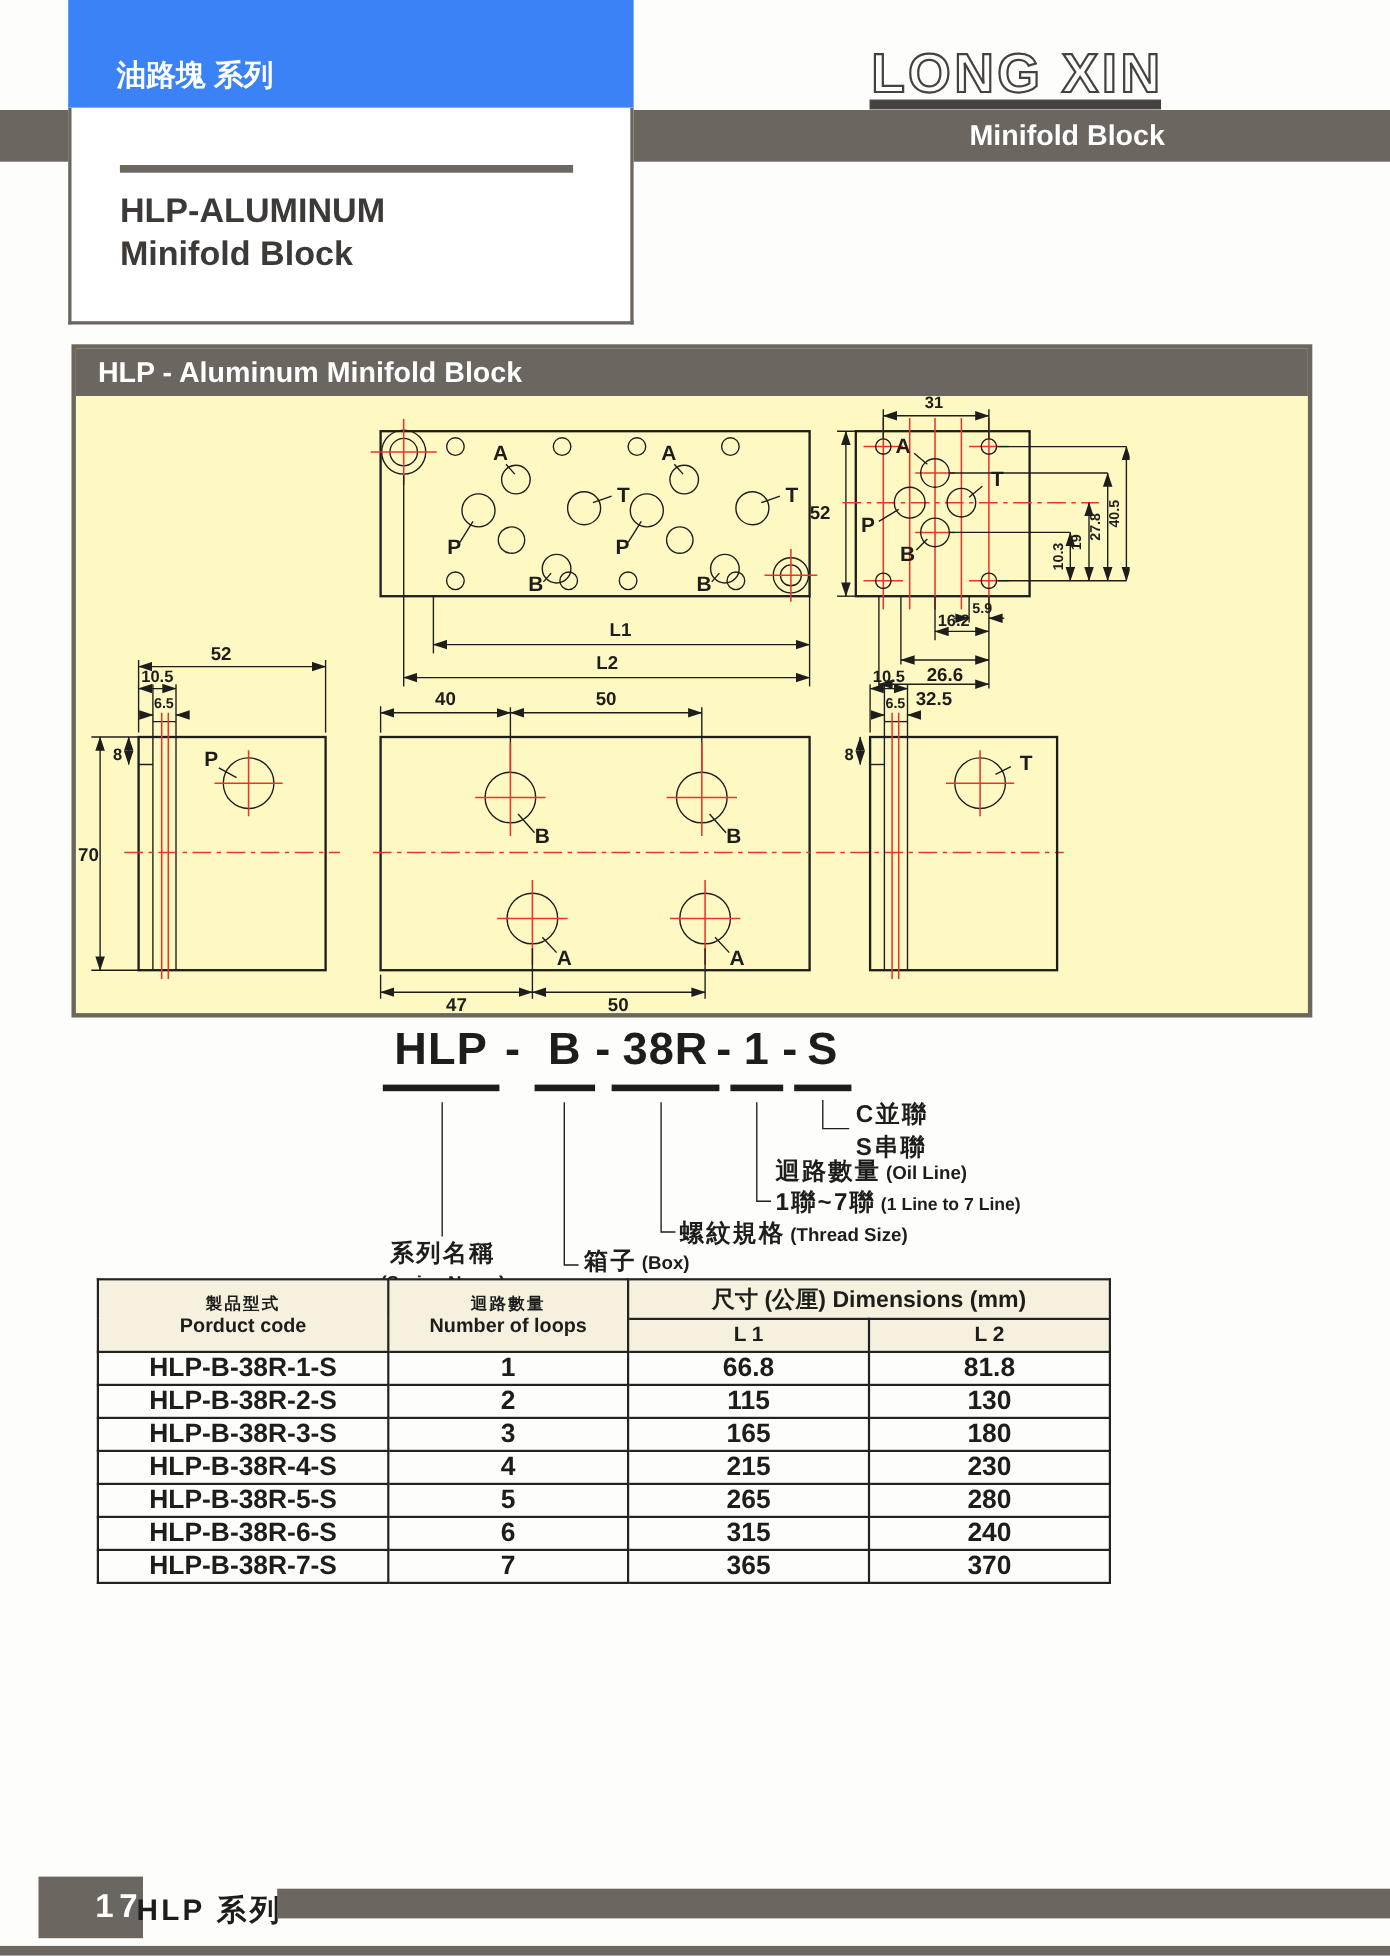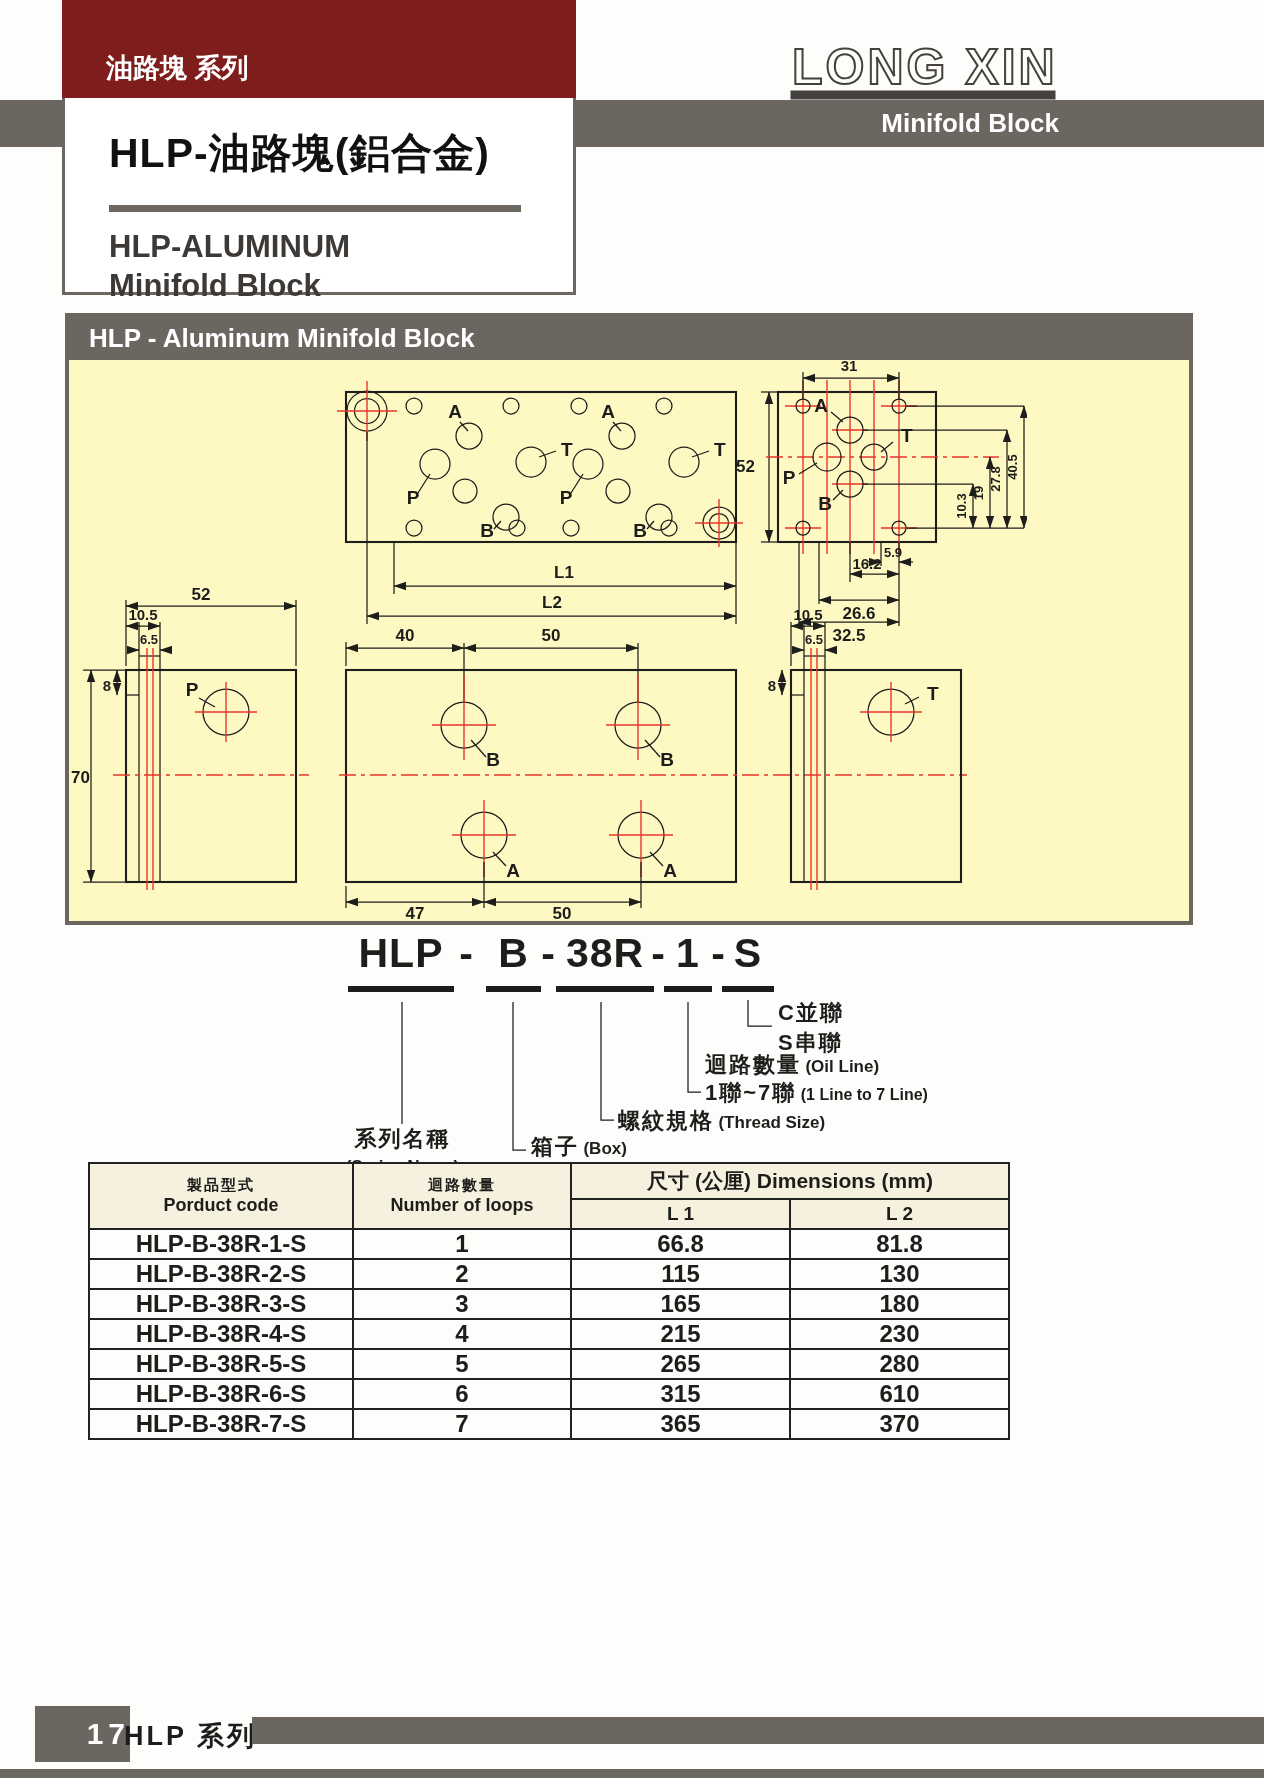--- a/index.html
+++ b/index.html
@@ -10,21 +10,21 @@
     font-family:"Liberation Sans","DejaVu Sans",sans-serif; color:#1d1d1b;
   }
   
   .top-banner {
     position:absolute; left:0; top:100px; width:1264px; height:47px;
     background:#6c6661; color:#fff; font-weight:bold; font-size:26px;
     line-height:47px; text-align:right; padding-right:205px;
   }
   .series-tag {
     position:absolute; left:62px; top:0; width:514px; height:98px;
-    background:#7f1d1d; color:#fff; font-weight:bold; font-size:27px;
+    background:#3b82f6; color:#fff; font-weight:bold; font-size:27px;
     padding:50px 0 0 44px; z-index:2;
   }
   .title-box {
     position:absolute; left:62px; top:98px; width:514px; height:197px;
     background:#fff; border:3px solid #6c6661; border-top:none; z-index:2;
     padding:28px 0 0 44px;
   }
   .title-zh { font-size:41px; font-weight:bold; color:#111; letter-spacing:1px; }
   .title-rule { width:412px; height:7px; background:#6c6661; margin-top:24px; }
   .title-en { margin-top:16px; font-size:31px; font-weight:bold; color:#3d3936; line-height:1.25; }
@@ -92,21 +92,20 @@
 
   <div class="top-banner">
     <span>Minifold Block</span>
   </div>
 
   <div class="series-tag">
     <span>油路塊 系列</span>
   </div>
 
   <div class="title-box">
-    <div class="title-zh">HLP-油路塊(鋁合金)</div>
     <div class="title-rule"></div>
     <div class="title-en">
       <span>HLP-ALUMINUM</span><br>
       <span>Minifold Block</span>
     </div>
   </div>
 
   <div class="logo">
     <svg width="276" height="72" viewBox="0 0 276 72">
       <text x="4" y="50" font-size="50" font-weight="bold" letter-spacing="3" fill="none" stroke="#45413e" stroke-width="2">LONG XIN</text>
@@ -469,21 +468,21 @@
       <tr>
         <td>HLP-B-38R-5-S</td>
         <td>5</td>
         <td>265</td>
         <td>280</td>
       </tr>
       <tr>
         <td>HLP-B-38R-6-S</td>
         <td>6</td>
         <td>315</td>
-        <td>610</td>
+        <td>240</td>
       </tr>
       <tr>
         <td>HLP-B-38R-7-S</td>
         <td>7</td>
         <td>365</td>
         <td>370</td>
       </tr>
     </tbody>
   </table>
 

